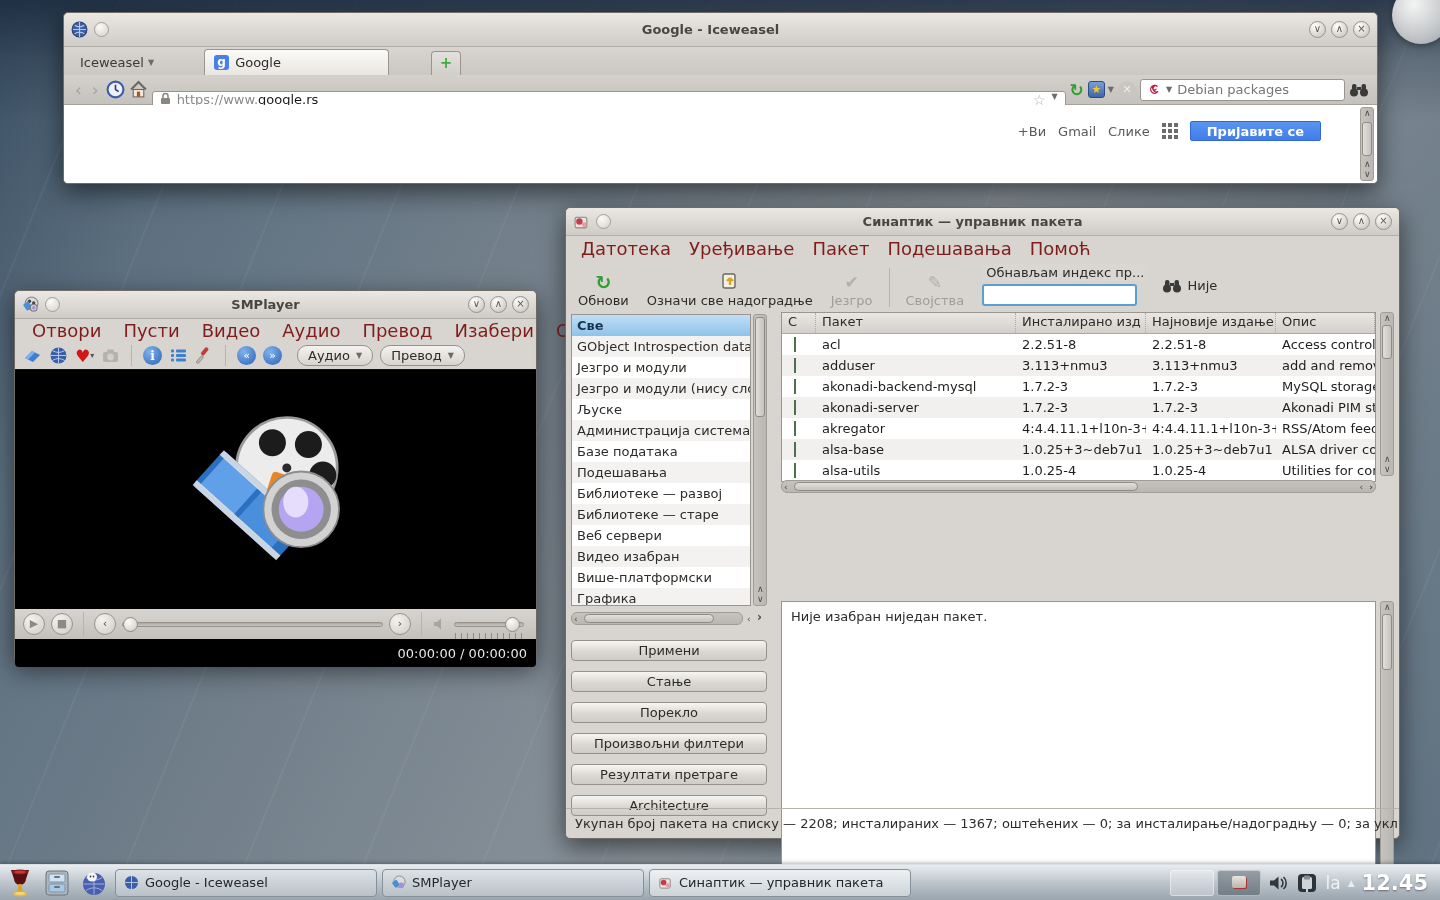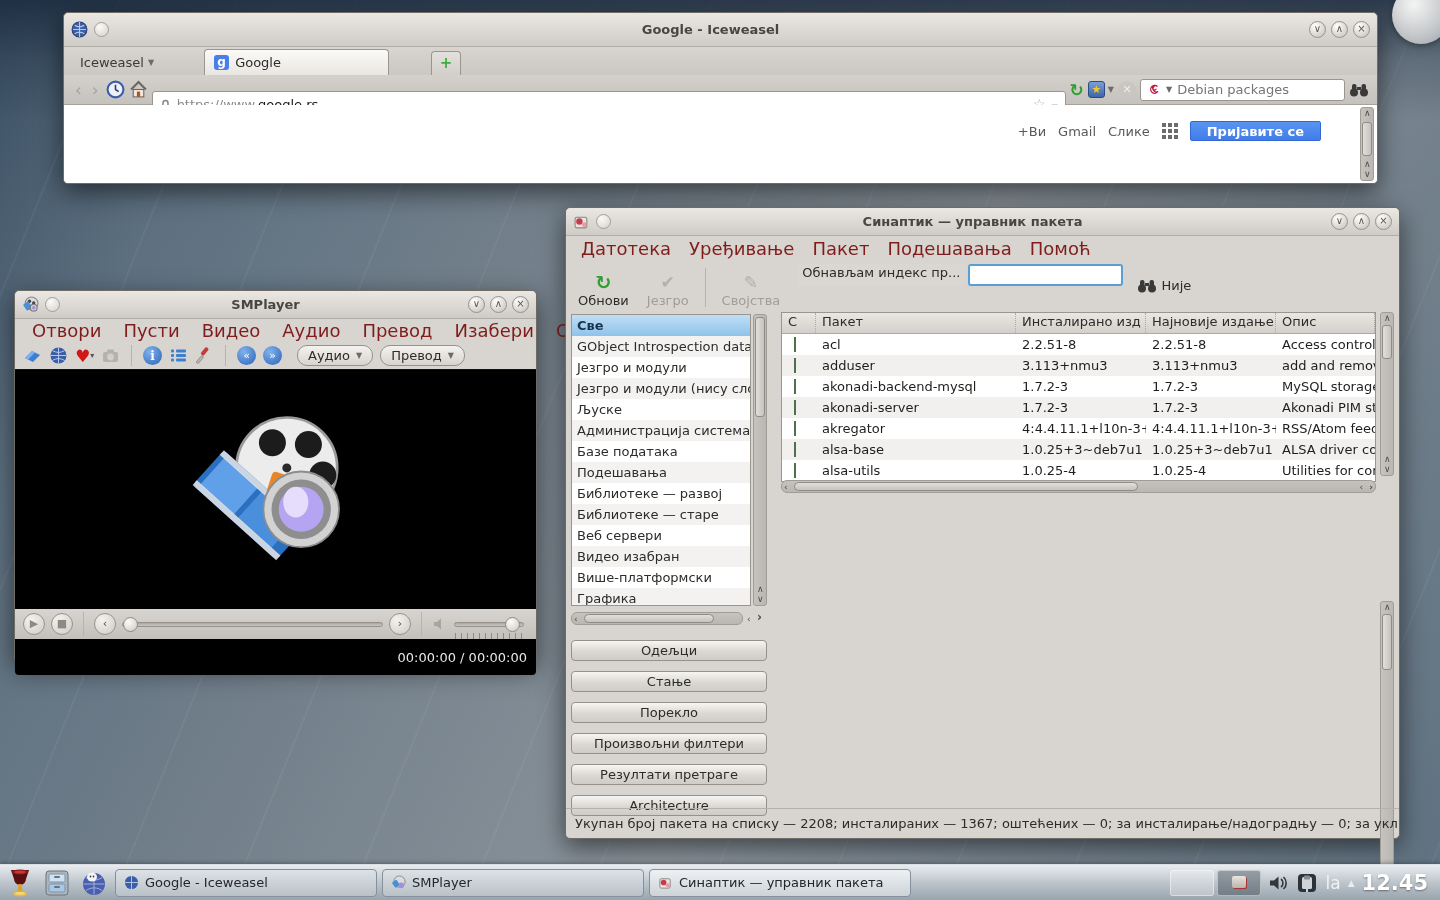--- a/index.html
+++ b/index.html
@@ -57,21 +57,21 @@
     background:linear-gradient(#fbfaf8,#e9e6e2); border:1px solid #9a968f; border-bottom:none;
     border-radius:4px 4px 0 0; font-size:13px; color:#2c2c2a; margin-left:40px; }
   .favicon-g { width:15px; height:15px; border-radius:3px; background:#4a7fe8; color:#fff; font-size:12px;
     line-height:15px; text-align:center; font-weight:bold; }
   .newtab { width:30px; height:24px; margin-left:42px; border:1px solid #9a968f; border-bottom:none;
     border-radius:4px 4px 0 0; background:linear-gradient(#e4e1dc,#d2cfca); color:#3fae3f; font-weight:bold;
     font-size:15px; text-align:center; line-height:22px; }
   .navbar { height:30px; display:flex; align-items:center; gap:4px; padding:0 8px;
     background:linear-gradient(#d4d1cc,#c5c2bd); border-bottom:1px solid #a5a19b; }
   .navarrow { font-size:17px; color:#a7a39d; line-height:18px; padding:0 3px; }
-  .urlfield { flex:1; height:22px; display:flex; align-items:flex-end; gap:6px; padding:0 7px;
+  .urlfield { flex:1; height:22px; display:flex; align-items:flex-start; gap:6px; padding:0 7px;
     background:#fff; border:1px solid #9a968f; border-radius:3px; font-size:13px; color:#3a3a38;margin-top:24px; }
   .urlfield .domain { color:#1a1a18; }
   .searchfield { width:205px; height:22px; display:flex; align-items:center; gap:5px; padding:0 7px;
     background:#fff; border:1px solid #9a968f; border-radius:3px; font-size:13px; }
   .searchfield input { border:none; outline:none; width:120px; font-size:13px; color:#8a8a88;
     font-family:"DejaVu Sans", sans-serif; background:transparent; }
   .chev { font-size:8px; color:#6e6a64; }
   .gpage { position:relative; height:78px; background:#fff; border-radius:0 0 4px 4px; overflow:hidden; }
   .gpage-row { position:absolute; top:16px; right:56px; display:flex; align-items:center; gap:12px; }
   .glink { font-size:13px; color:#5a5a58; }
@@ -92,31 +92,31 @@
   .smctrl { height:30px; display:flex; align-items:center; gap:6px; padding:0 8px;
     background:linear-gradient(#d8d4cf,#c3bfba); }
   .cbtn { width:22px; height:22px; border-radius:50%; border:1px solid #98948d; text-align:center;
     background:radial-gradient(circle at 35% 30%, #f4f2ef, #cfccc7); color:#8d8983; font-size:11px; line-height:20px; }
   .slider { position:relative; height:5px; background:linear-gradient(#aaa6a1,#c9c5c0); border-radius:3px;
     border:1px solid #96928b; }
   .sthumb { position:absolute; top:-6px; width:15px; height:15px; border-radius:50%; border:1px solid #8f8b85;
     background:radial-gradient(circle at 35% 30%, #fcfbfa, #cbc7c2); }
   .ticks { position:absolute; left:0; right:0; top:10px; height:6px;
     background:repeating-linear-gradient(90deg, #8d8983 0 1px, transparent 1px 6px); }
-  .timebar { height:36px; background:#000; color:#e8e8e6; font-size:13px; display:flex; align-items:center;
+  .timebar { height:28px; background:#000; color:#e8e8e6; font-size:13px; display:flex; align-items:center;
     justify-content:flex-end; padding:0 9px; border-radius:0 0 4px 4px; font-family:"DejaVu Sans", sans-serif; }
 
   
   #synaptic { left:565px; top:207px; width:835px; height:632px; }
   #synaptic .menubar { height:25px; padding:0 6px; }
   .syn-toolbar { height:50px; display:flex; align-items:flex-start; gap:10px; padding:3px 8px 0; position:relative; }
   .tbitem { display:flex; flex-direction:column; align-items:center; justify-content:flex-end; gap:2px;
     font-size:13px; color:#2c2c2a; height:44px; padding:0 4px; }
   .tbitem.disabled { color:#a19d97; }
-  .progress-block { display:flex; gap:3px; margin-left:4px; }
+  .progress-block { display:flex; flex-direction:column; gap:3px; margin-left:4px; }
   .progress-label { font-size:13px; color:#2c2c2a; background:#dad6d1; padding:1px 4px; }
   .syn-entry { width:155px; height:22px; border:2px solid #5a9fd4; border-radius:3px; background:#fff;
     font-size:13px; padding:0 4px; outline:none; font-family:"DejaVu Sans", sans-serif;}
   .syn-main { position:absolute; left:5px; right:5px; top:104px; bottom:34px; }
   .catlist { position:absolute; left:0; top:2px; width:180px; height:292px; background:#fff;
     border:1px solid #9a968f; font-size:13px; color:#2c2c2a; overflow:hidden; }
   .catitem { height:21px; line-height:21px; padding:0 5px; white-space:nowrap; overflow:hidden; }
   .catitem:nth-child(even) { background:#f3f2f0; }
   .catitem.sel { background:linear-gradient(#c0def5,#8fc3ea); font-weight:bold; color:#15354f; }
   .filterbtns { position:absolute; left:0; top:328px; width:196px; display:flex; flex-direction:column; gap:10px; }
@@ -392,20 +392,27 @@
     <span class="menu-item">Уређивање</span>
     <span class="menu-item">Пакет</span>
     <span class="menu-item">Подешавања</span>
     <span class="menu-item">Помоћ</span>
   </div>
   <div class="syn-toolbar">
     <span class="tbitem">
       <span style="color:#2f9e2f; font-size:19px; font-weight:bold; line-height:18px;">↻</span>
       <span>Обнови</span>
     </span>
+    <span class="tbitem">
+      <svg width="20" height="20" viewBox="0 0 20 20">
+        <rect x="3" y="3" width="12" height="14" rx="2" fill="#f2efe8" stroke="#6b6760" stroke-width="1.4"></rect>
+        <path d="M10 14V7M10 7l-3 3M10 7l3 3" stroke="#d8a818" stroke-width="2.4" fill="none"></path>
+      </svg>
+      <span>Означи све надоградње</span>
+    </span>
     <span class="tbitem disabled">
       <span style="color:#b3afa9; font-size:17px; line-height:18px;">✔</span>
       <span>Језгро</span>
     </span>
     <span class="sep-v" style="margin:4px 2px;"></span>
     <span class="tbitem disabled">
       <span style="color:#b3afa9; font-size:17px; line-height:18px;">✎</span>
       <span>Својства</span>
     </span>
     <span class="progress-block">
@@ -448,21 +455,21 @@
       <span class="sarrow" style="bottom:1px; left:3px;">∨</span>
     </div>
     <div class="hscroll" style="left:0; top:300px; width:172px;">
       <span class="sarrow" style="left:2px; top:2px;">‹</span>
       <div class="hthumb" style="left:12px; width:130px;"></div>
     </div>
     <span class="sarrow" style="position:absolute; left:176px; top:303px;">‹</span>
     <span class="sarrow" style="position:absolute; left:186px; top:301px; font-size:12px; font-weight:bold;">›</span>
 
     <div class="filterbtns">
-      <span class="obtn">Одељци</span>
+      <span class="obtn">Примени</span>
       <span class="obtn">Стање</span>
       <span class="obtn">Порекло</span>
       <span class="obtn">Произвољни филтери</span>
       <span class="obtn">Резултати претраге</span>
       <span class="obtn">Architecture</span>
     </div>
 
     <div class="pkgpane">
       <div class="pkgtable">
         <div class="pkghead">
@@ -529,20 +536,23 @@
         <span class="sarrow" style="right:2px; top:2px; font-weight:bold;">›</span>
       </div>
     </div>
     <div class="vscroll" style="right:0; top:0; height:164px;">
       <span class="sarrow" style="top:1px; left:3px;">∧</span>
       <div class="vthumb" style="top:12px; height:34px;"></div>
       <span class="sarrow" style="bottom:11px; left:3px;">∧</span>
       <span class="sarrow" style="bottom:1px; left:3px;">∨</span>
     </div>
 
+    <div class="descpane">
+      <span>Није изабран ниједан пакет.</span>
+    </div>
     <div class="vscroll" style="right:0; top:289px; height:288px;">
       <span class="sarrow" style="top:1px; left:3px;">∧</span>
       <div class="vthumb" style="top:12px; height:56px;"></div>
       <span class="sarrow" style="bottom:11px; left:3px;">∧</span>
       <span class="sarrow" style="bottom:1px; left:3px;">∨</span>
     </div>
     <div class="hscroll" style="left:210px; right:18px; top:583px; width:auto;">
       <span class="sarrow" style="left:2px; top:2px;">‹</span>
       <div class="hthumb" style="left:12px; width:88%;"></div>
       <span class="sarrow" style="right:12px; top:2px;">‹</span>

